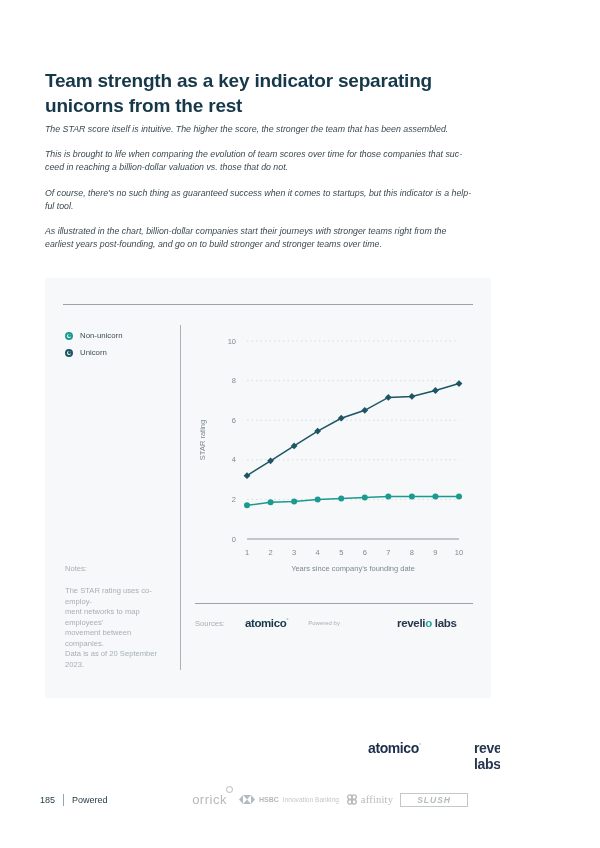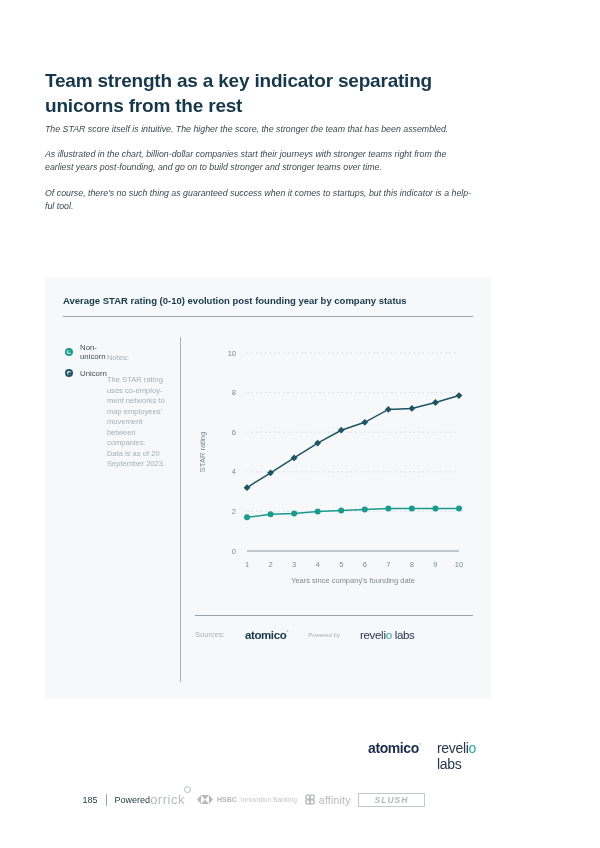--- a/index.html
+++ b/index.html
@@ -12,79 +12,80 @@
 
   .paragraphs{position:absolute;left:45px;top:123px;width:518px;}
   .paragraphs p{margin:0 0 12px 0;font-size:8.8px;line-height:1.5;color:#3a4a52;white-space:pre-line;font-style:italic;}
 
   
   .card{position:absolute;left:45px;top:278px;width:446px;height:420px;
     background:#f6f8f9;box-sizing:border-box;padding:17px 18px;}
   .card-title{font-size:9.5px;font-weight:700;color:#16384a;line-height:1.25;}
   .card-rule{border:none;border-top:1px solid #9aa3a9;margin:9px 0 0 0;}
   .content-row{display:flex;margin-top:20px;height:345px;}
-  .legend-col{width:130px;box-sizing:border-box;display:flex;flex-direction:row;justify-content:space-between;padding:6px 8px 0 2px;}
+  .legend-col{width:130px;box-sizing:border-box;display:flex;flex-direction:column;justify-content:space-between;padding:6px 8px 0 2px;}
   .legend-item{display:flex;align-items:center;gap:7px;margin-bottom:8px;}
   .legend-marker{width:8px;height:8px;border-radius:50%;box-sizing:border-box;border:2px solid #555;background:#fff;
     display:flex;align-items:center;justify-content:center;flex:0 0 auto;}
   .legend-marker i{display:block;width:3px;height:3px;border-radius:50%;background:#555;}
   .legend-label{font-size:7.8px;color:#3f4e56;}
   .notes{font-size:7.6px;line-height:1.38;color:#a7b0b5;white-space:pre-line;}
   .notes-label{display:block;margin-bottom:1px;}
 
   .chart-col{flex:1;border-left:1px solid #a9b2b7;padding-left:14px;box-sizing:border-box;display:flex;flex-direction:column;}
   #chart-svg{display:block;margin-top:2px;}
   #chart-svg .tick{font-family:"Liberation Sans",sans-serif;font-size:7.5px;fill:#7d8a91;}
   #chart-svg .axis-label{font-family:"Liberation Sans",sans-serif;font-size:7.5px;fill:#7d8a91;}
   .sources-rule{border:none;border-top:1px solid #9aa3a9;margin:24px 0 0 0;}
   .sources-row{display:flex;align-items:center;gap:20px;margin-top:13px;}
   .sources-label{font-size:7.6px;color:#a7b0b5;}
   .atomico-logo{font-size:11.5px;font-weight:800;letter-spacing:-0.4px;color:#16384a;position:relative;}
   .atomico-logo sup{font-size:6px;font-weight:400;color:#8d9aa1;}
   .powered-by{font-size:6px;color:#a7b0b5;}
-  .revelio-logo{font-size:11.5px;font-weight:400;letter-spacing:-0.3px;color:#27364f;}
+  .revelio-logo{font-size:11.5px;font-weight:700;letter-spacing:-0.3px;color:#27364f;margin-left:37px;}
 
   
   .brand-row{position:absolute;left:368px;top:740px;display:flex;align-items:baseline;gap:16px;}
   .brand-row .atomico-logo{font-size:14px;color:#1d2e4c;}
   .brand-row .revelio-logo{font-size:14px;}
 
   
-  .footer{position:absolute;left:40px;right:32px;top:792px;display:flex;justify-content:center;align-items:center;}
+  .footer{position:absolute;left:40px;right:32px;top:792px;display:flex;justify-content:space-between;align-items:center;}
   .footer-left{display:flex;align-items:center;gap:8px;color:#28404c;font-size:9px;}
   .footer-vr{display:inline-block;width:1px;height:12px;background:#9aa4aa;}
   .partner-logos{display:flex;align-items:center;gap:7px;color:#b4babd;}
   .orrick{position:relative;font-size:13px;letter-spacing:0.5px;color:#b4babd;padding-right:5px;}
   .orrick-circle{position:absolute;top:-6px;right:-1px;width:5px;height:5px;border:1.4px solid #b4babd;border-radius:50%;}
   .hsbc{display:flex;align-items:center;gap:4px;}
   .hsbc-bold{font-size:7px;font-weight:700;color:#b4babd;}
   .hsbc-light{font-size:6.6px;color:#c3c8ca;}
   .affinity{display:flex;align-items:center;gap:3px;}
-  .affinity-name{font-size:10.5px;color:#b4babd;letter-spacing:0.2px;}
+  .affinity-name{font-size:10.5px;color:#b4babd;letter-spacing:0.2px;font-family:Liberation Serif, serif;}
   .slush{font-size:8.5px;font-weight:900;font-style:italic;letter-spacing:1px;color:#b4babd;
     border:1.4px solid #c3c8ca;padding:1px 16px;}
 </style>
 </head>
 <body>
 
 <div class="page">
 
   <h1 class="doc-title">Team strength as a key indicator separating
 unicorns from the rest</h1>
 
   <div class="paragraphs">
     <p>The STAR score itself is intuitive. The higher the score, the stronger the team that has been assembled.</p>
+    <p>This is brought to life when comparing the evolution of team scores over time for those companies that suc-
+ceed in reaching a billion-dollar valuation vs. those that do not.</p>
+    <p>Of course, there's no such thing as guaranteed success when it comes to startups, but this indicator is a help-
+ful tool.</p>
     <p>As illustrated in the chart, billion-dollar companies start their journeys with stronger teams right from the
 earliest years post-founding, and go on to build stronger and stronger teams over time.</p>
-    <p>Of course, there's no such thing as guaranteed success when it comes to startups, but this indicator is a help-
-ful tool.</p>
   </div>
 
   <div class="card">
-    <div class="card-title">Average STAR rating (0-10) evolution post founding year by company status</div>
     <hr class="card-rule">
 
     <div class="content-row">
       <div class="legend-col">
         <div>
           <div class="legend-item">
             <span class="legend-marker" style="border-color: rgb(27, 154, 144);">
               <i style="background: rgb(27, 154, 144);"></i>
             </span>
             <span class="legend-label">Non-unicorn</span>

